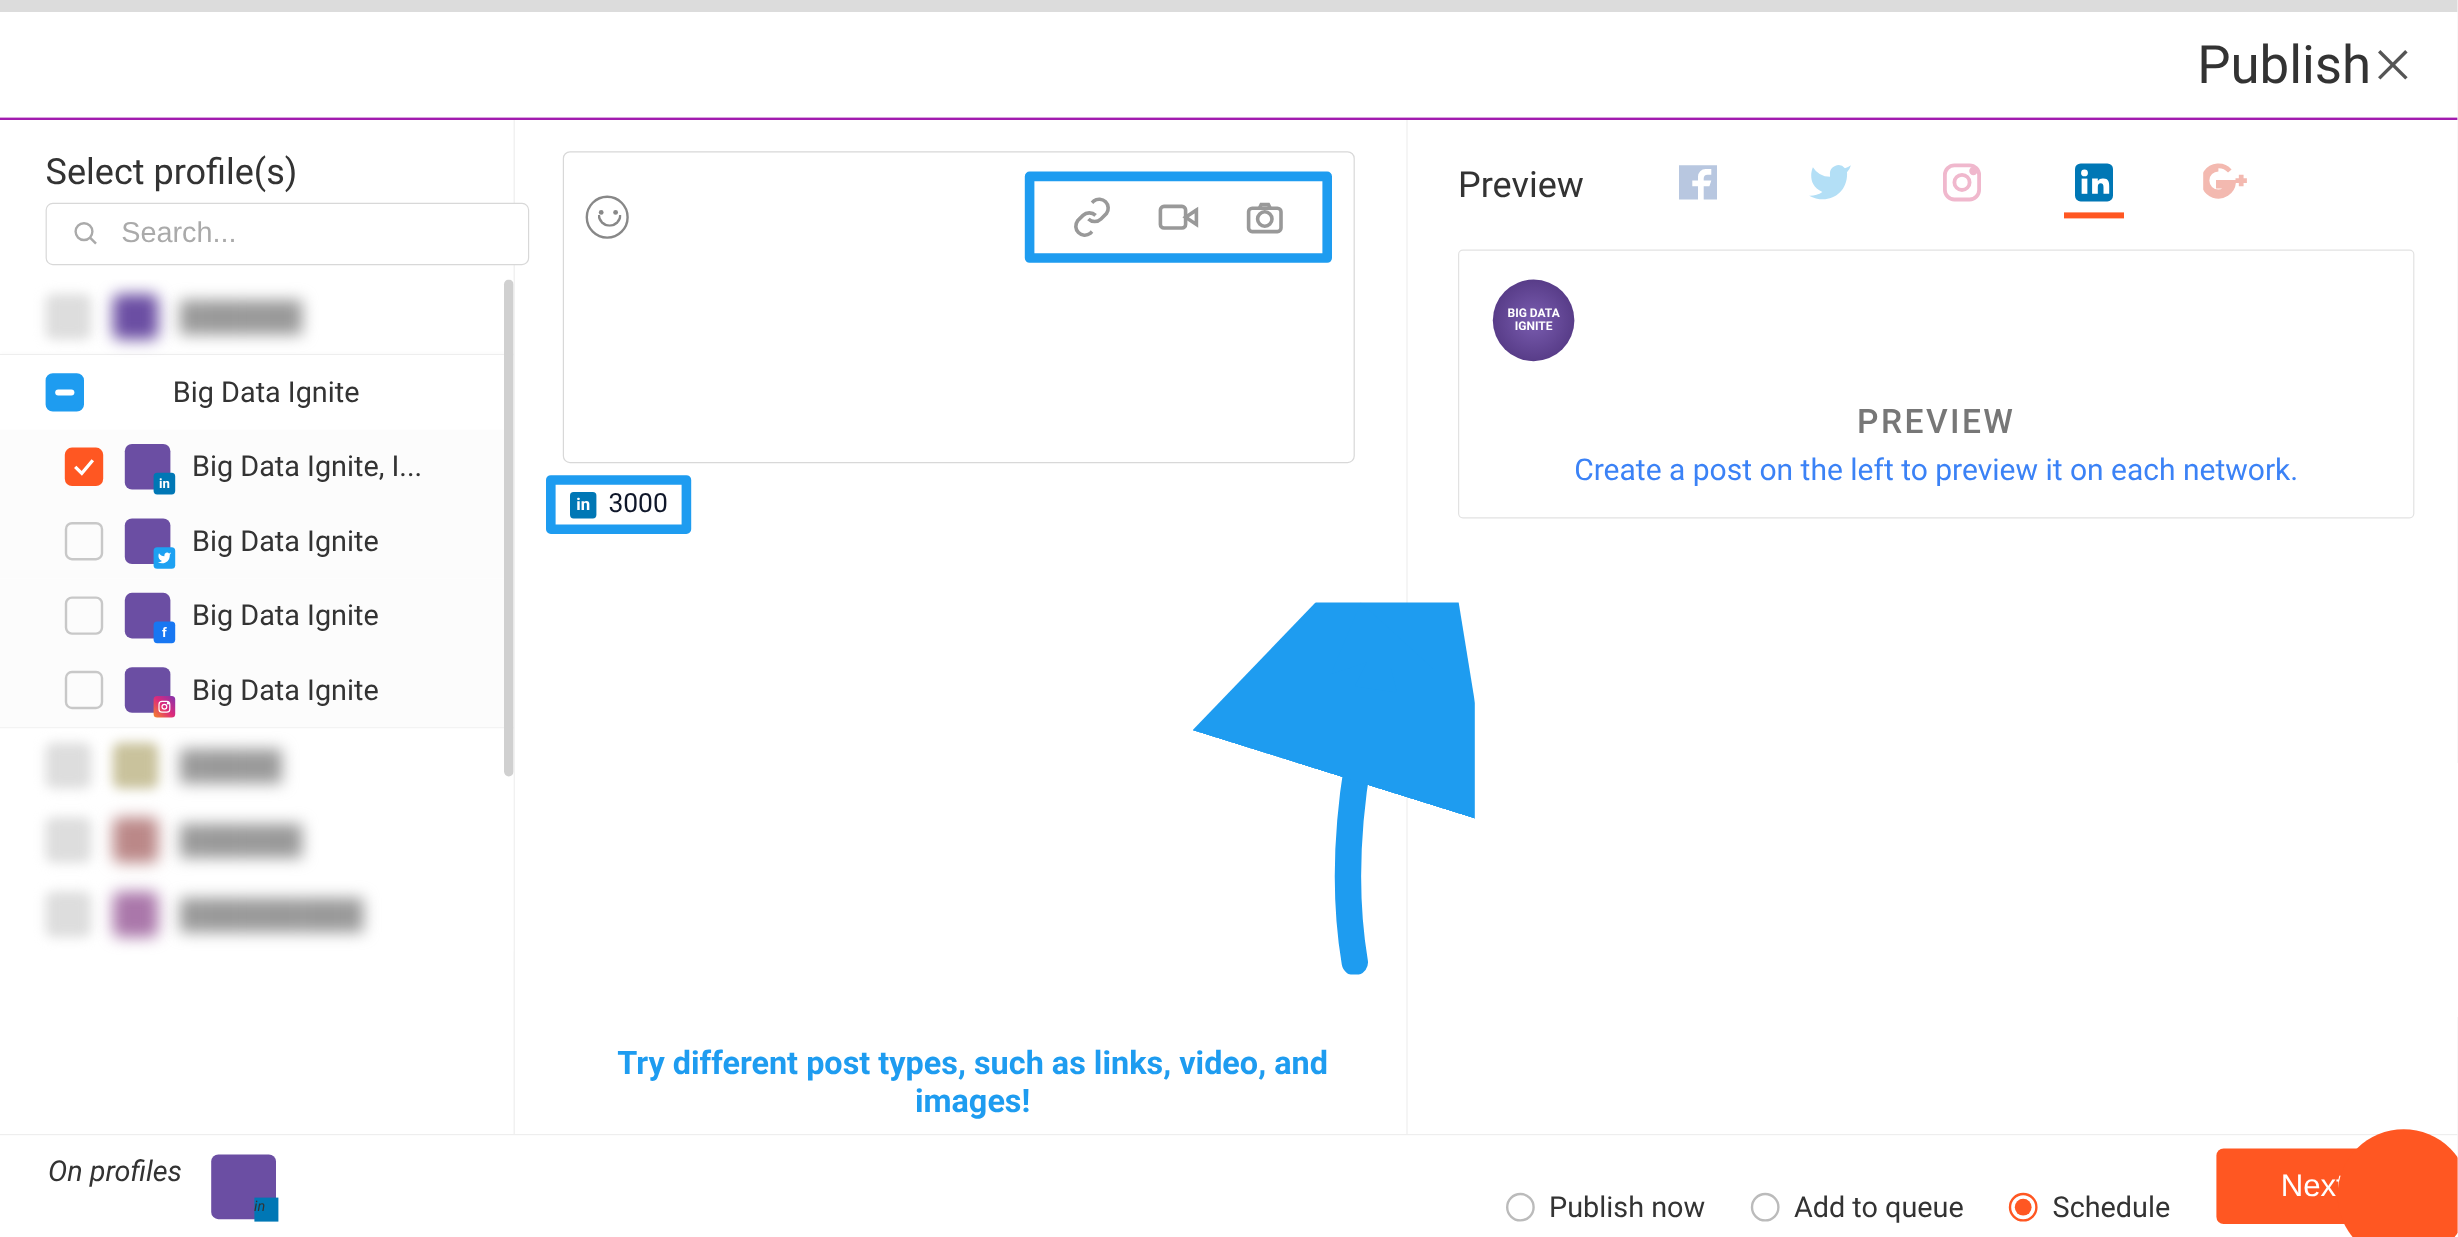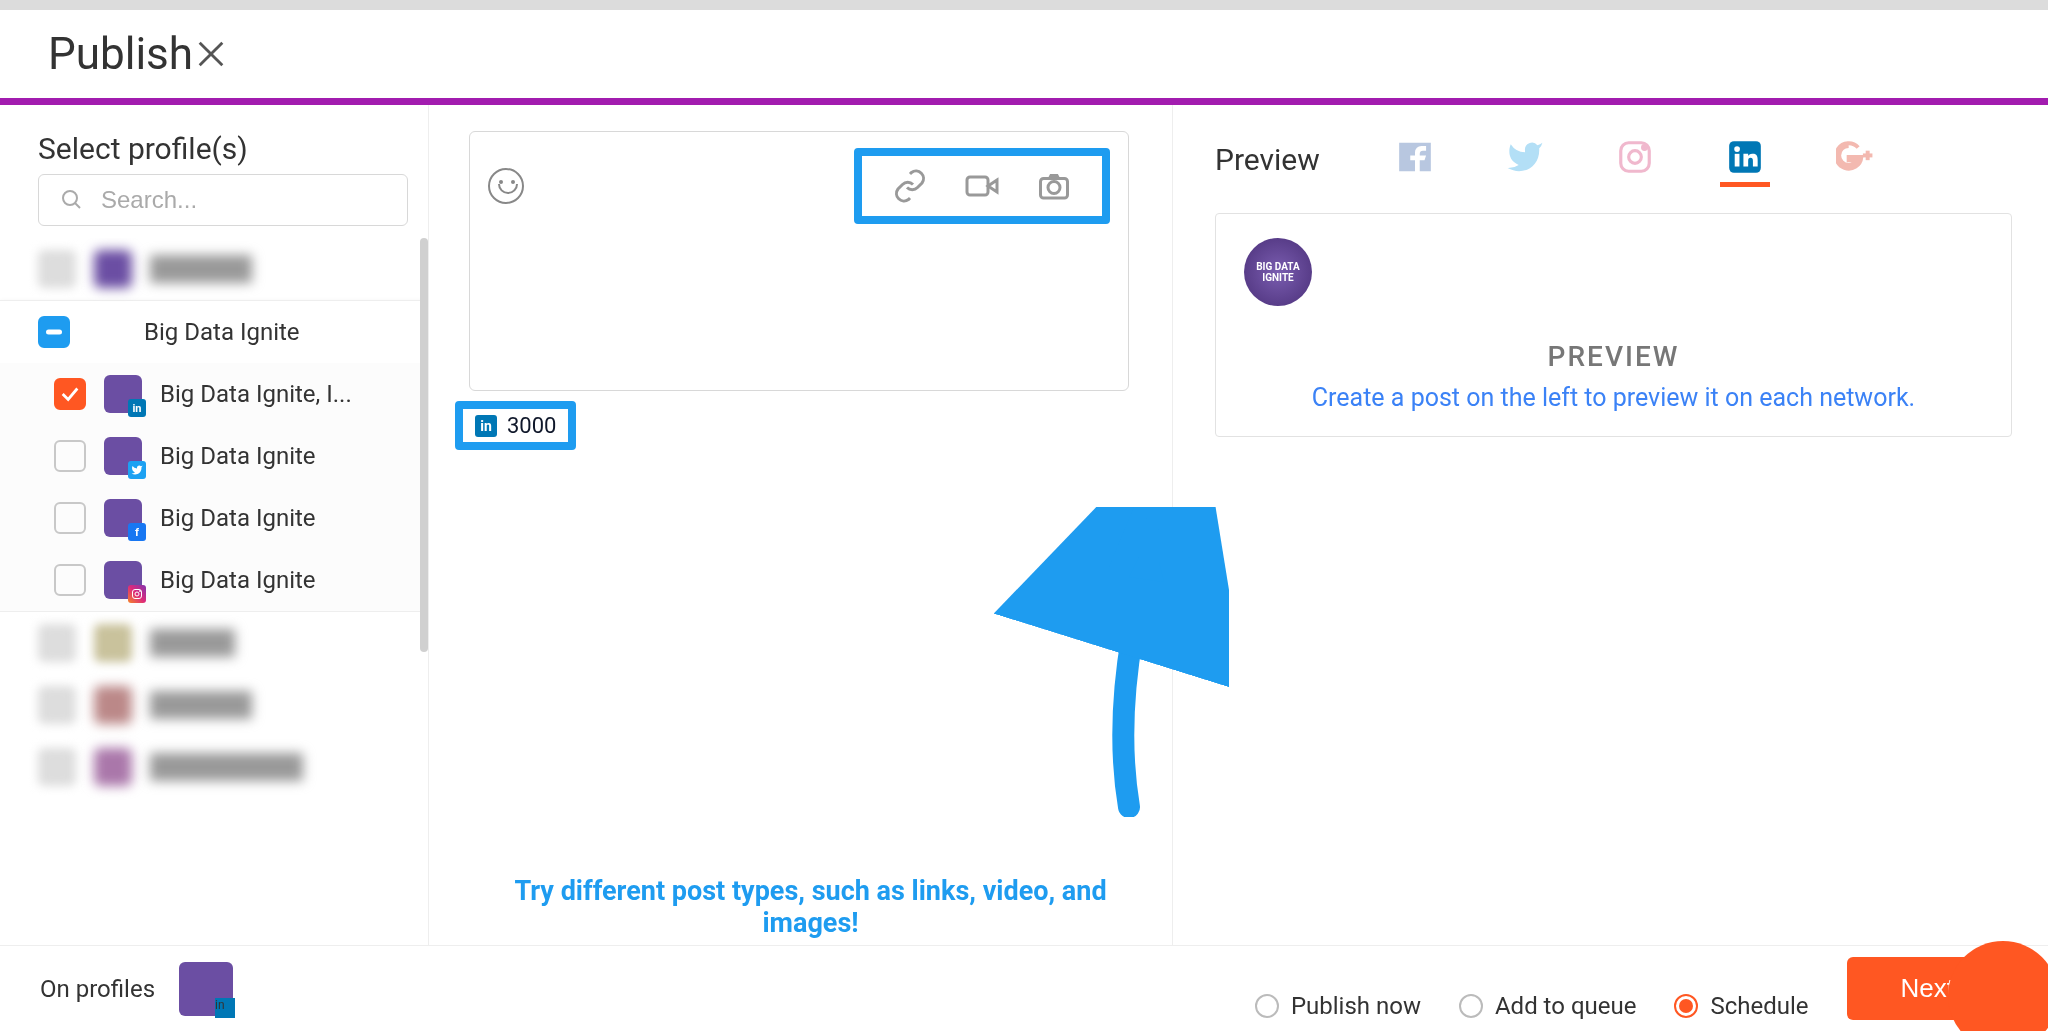--- a/index.html
+++ b/index.html
@@ -1,28 +1,28 @@
 <!DOCTYPE html>
 <html><head>
 <meta charset="utf-8">
 <style>
   * { box-sizing: border-box; margin: 0; padding: 0; }
   html, body { width: 100%; height: 100%; font-family: -apple-system, BlinkMacSystemFont, "Segoe UI", Roboto, "Helvetica Neue", Arial, sans-serif; background:#f2f2f2; }
   .window { position:relative; width:2048px; height:1031px; background:#fff; display:flex; flex-direction:column; }
   .topbar { height:10px; background:#dcdcdc; }
-  .header { display:flex; align-items:center; justify-content:flex-start; padding:18px 48px; border-bottom:7px solid #a21caf; }
+  .header { display:flex; align-items:center; justify-content:flex-end; padding:18px 36px; border-bottom:2px solid #a21caf; }
   .header h1 { font-size:44px; font-weight:400; color:#333; }
   .close-btn { width:36px; height:36px; cursor:pointer; color:#555; display:flex; align-items:center; justify-content:center; }
   .close-btn svg { width:34px; height:34px; }
 
   .body { flex:1; display:flex; overflow:hidden; }
   .sidebar { width:429px; border-right:1px solid #eee; display:flex; flex-direction:column; }
   .sidebar-header { padding:26px 38px 12px 38px; }
   .sidebar-header h2 { font-size:30px; font-weight:400; color:#333; margin-bottom:8px; }
-  .search-wrap { position:relative; width:370px;border-radius:17px; }
+  .search-wrap { position:relative; width:403px;border-radius:17px; }
   .search-input { width:100%; height:52px; border:1px solid #d8d8d8; border-radius:6px; padding:0 16px 0 62px; font-size:24px; color:#555; }
   .search-input::placeholder { color:#aaa; }
   .search-icon { position:absolute; left:22px; top:50%; transform:translateY(-50%); width:24px; height:24px; color:#aaa; }
   .profiles-scroll { flex:1; overflow:hidden; position:relative; }
   .scroll-indicator { position:absolute; right:0; top:0; width:8px; height:414px; background:#d0d0d0; border-radius:4px; }
   .profile-row { display:flex; align-items:center; gap:18px; padding:12px 38px; min-height:62px; cursor:pointer; }
   .profile-row.parent { background:#fff; }  
   .profile-row.child { padding-left:54px; background:#fcfcfc; }
   .group-block { border-top:1px solid #eee; border-bottom:1px solid #eee; box-shadow: 0 0 4px rgba(0,0,0,0.04);}
   .checkbox, .tri-check { width:32px; height:32px; border:2px solid #c8c8c8; border-radius:6px; display:flex; align-items:center; justify-content:center; flex:0 0 32px; }
@@ -78,21 +78,21 @@
   .net-tab.gp svg { color:#f3b9b0; }
 
   .preview-card { border:1px solid #e2e2e2; border-radius:4px; padding:24px 28px; }
   .preview-avatar { width:68px; height:68px; border-radius:50%; background:radial-gradient(circle at 50% 50%, #7a5db0, #4a2f78); display:flex; align-items:center; justify-content:center; color:#fff; font-size:10px; font-weight:700; text-align:center; line-height:1.1; }
   .preview-body { text-align:center; margin-top:34px; }
   .preview-body .ptitle { font-size:28px; font-weight:500; color:#777; letter-spacing:2px; margin-bottom:10px;}
   .preview-body .pmsg { font-size:25px; color:#3b82f6; }
 
   
   .footer { height:86px; border-top:1px solid #eee; display:flex; align-items:center; padding:0 40px; justify-content:space-between; }
-  .footer-left { display:flex; align-items:center; gap:24px; font-size:24px; color:#333;}
+  .footer-left { display:flex; align-items:flex-start; gap:24px; font-size:24px; color:#333;font-style:italic;}
   .footer-thumb { width:54px; height:54px; border-radius:6px; background:#6b4ea3; position:relative; display:flex; align-items:center; justify-content:center;}
   .footer-thumb .net-badge { position:absolute; right:-2px; bottom:-2px; }
   .footer-right { display:flex; align-items:flex-end; gap:38px; }
   .radio-opt { display:flex; align-items:center; gap:12px; font-size:24px; color:#333; cursor:pointer;}
   .radio { width:24px; height:24px; border:2px solid #bbb; border-radius:50%; display:flex; align-items:center; justify-content:center; }
   .radio.checked { border-color:#ff5722; }
   .radio.checked::after { content:""; width:14px; height:14px; background:#ff5722; border-radius:50%;}
   .next-btn { background:#ff5722; color:#fff; border:none; border-radius:6px; padding:16px 54px; font-size:26px; cursor:pointer; }
 
   .chat-bubble { position:absolute; right:-10px; bottom:-20px; width:110px; height:110px; background:#ff5722; border-radius:50%; }

